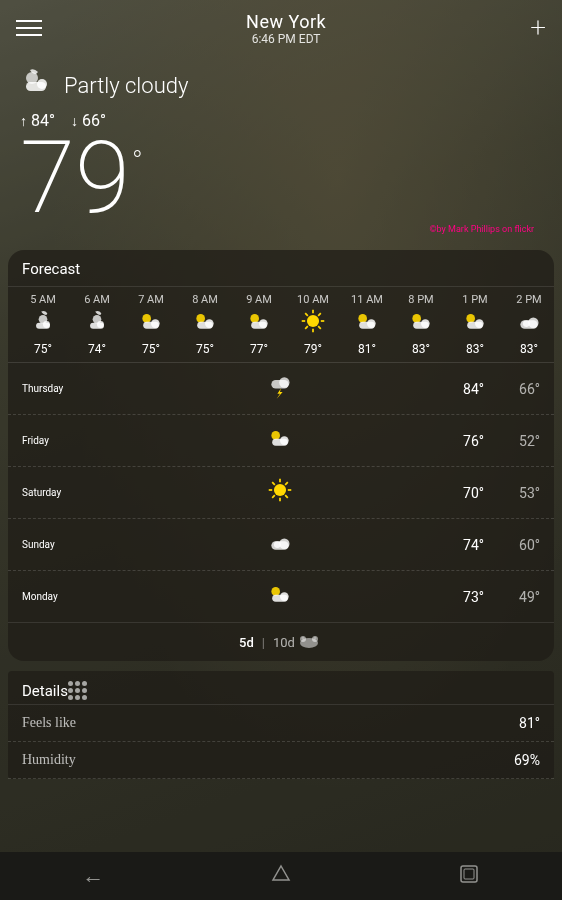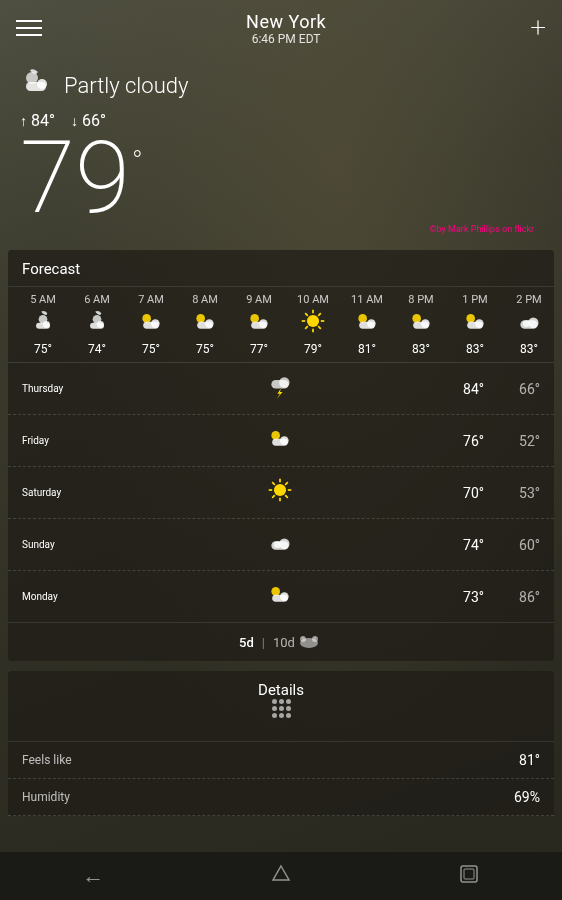--- a/index.html
+++ b/index.html
@@ -128,21 +128,21 @@
       text-align: right;
       color: rgba(255,255,255,0.5);
       font-size: 9px;
       padding-right: 8px;
       margin-top: -4px;
     }
     .flickr-credit span { color: #ff0084; }
     
     .forecast-panel {
       background: rgba(30,28,22,0.72);
-      border-radius: 4px;
+      border-radius: 16px;
       margin: 6px 8px;
       padding: 0;
       flex-shrink: 0;
     }
     .forecast-title {
       color: white;
       font-size: 15px;
       font-weight: 400;
       padding: 10px 14px 8px;
       border-bottom: 1px solid rgba(255,255,255,0.1);
@@ -241,24 +241,23 @@
     
     .details-panel {
       background: rgba(30,28,22,0.72);
       border-radius: 4px;
       margin: 4px 8px;
       padding: 0;
     }
     .details-header {
       display: flex;
       align-items: center;
-      justify-content: space-between;
-      padding: 10px 14px 23px;
+      justify-content: flex-start;
+      padding: 10px 14px 4px;
       border-bottom: 1px solid rgba(255,255,255,0.1);
-      flex-direction: column;
     }
     .details-title {
       color: white;
       font-size: 15px;
       font-weight: 400;
     }
     .details-grid-icon {
       display: grid;
       grid-template-columns: 1fr 1fr 1fr;
       gap: 2px;
@@ -272,21 +271,22 @@
     }
     .detail-row {
       display: flex;
       align-items: center;
       justify-content: space-between;
       padding: 10px 14px;
       border-bottom: 1px dashed rgba(255,255,255,0.15);
     }
     .detail-label {
       color: rgba(255,255,255,0.7);
-      font-size: 12px;
+      font-size: 14px;
+      font-family: Liberation Serif, serif;
     }
     .detail-value {
       color: white;
       font-size: 14px;
     }
     
     .bottom-nav {
       position: absolute;
       bottom: 0;
       left: 0;
@@ -519,21 +519,21 @@
   </div>
         <div class="daily-row">
     <div class="daily-day">Monday</div>
     <div class="daily-icon"><svg width="26" height="26" viewBox="0 0 30 30">
               <circle cx="10" cy="12" r="5" fill="#ffd700" opacity="0.9"></circle>
               <rect x="6" y="16" width="18" height="8" rx="4" fill="rgba(255,255,255,0.85)"></rect>
               <circle cx="20" cy="18" r="5" fill="rgba(255,255,255,0.85)"></circle>
             </svg></div>
     <div class="daily-temps">
       <div class="daily-high">73°</div>
-      <div class="daily-low">86°</div>
+      <div class="daily-low">49°</div>
     </div>
   </div>
       </div>
 
     <div class="forecast-footer">
       <div class="forecast-links">
         <span class="forecast-link-active">5d</span>
         <span class="forecast-divider"> | </span>
         <span style="color:rgba(255,255,255,0.65);font-size:13px;">10d</span>
       </div>

